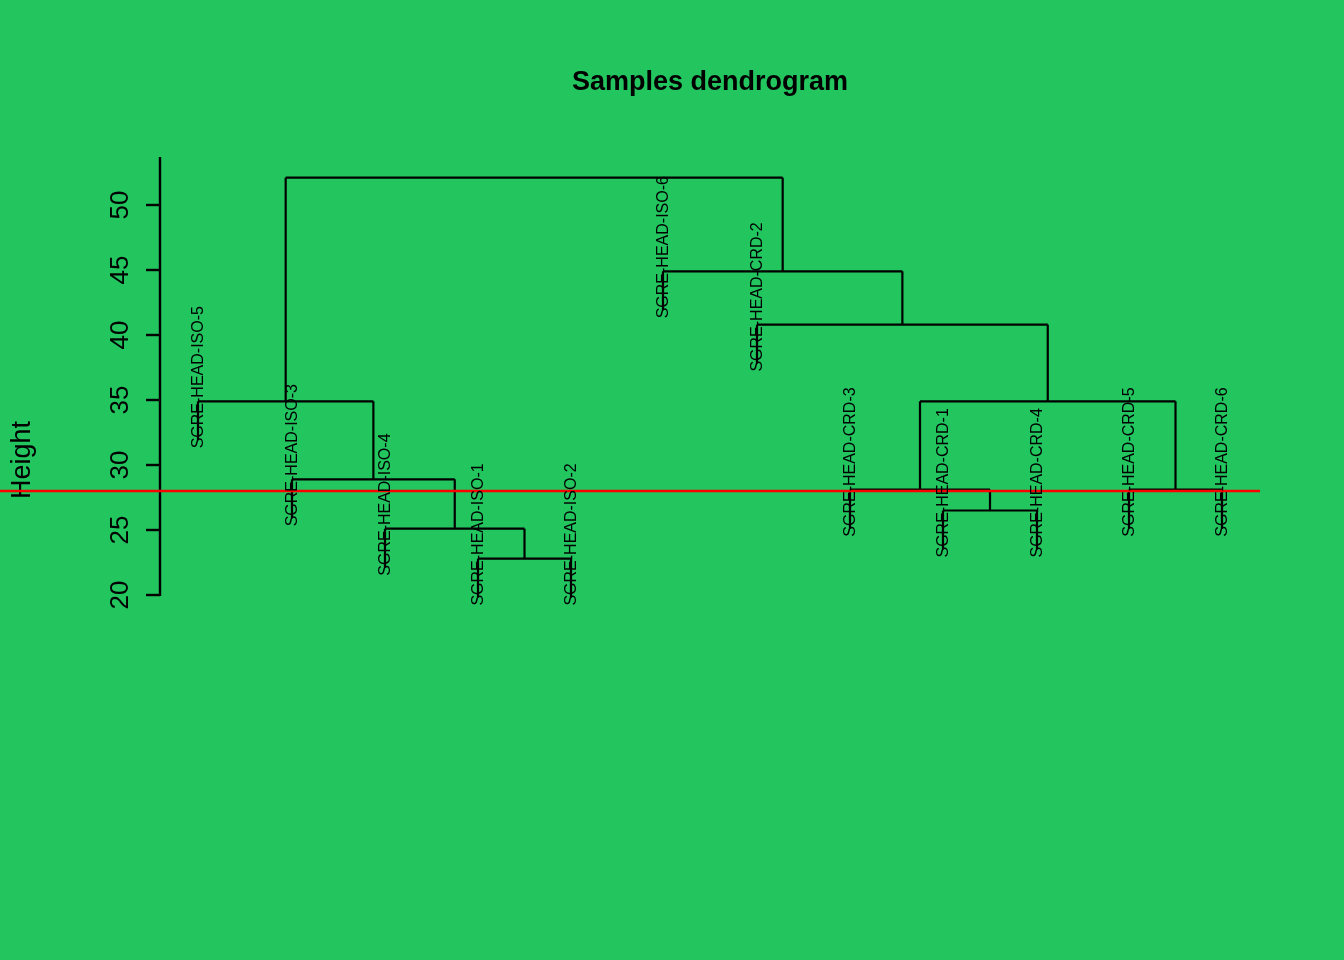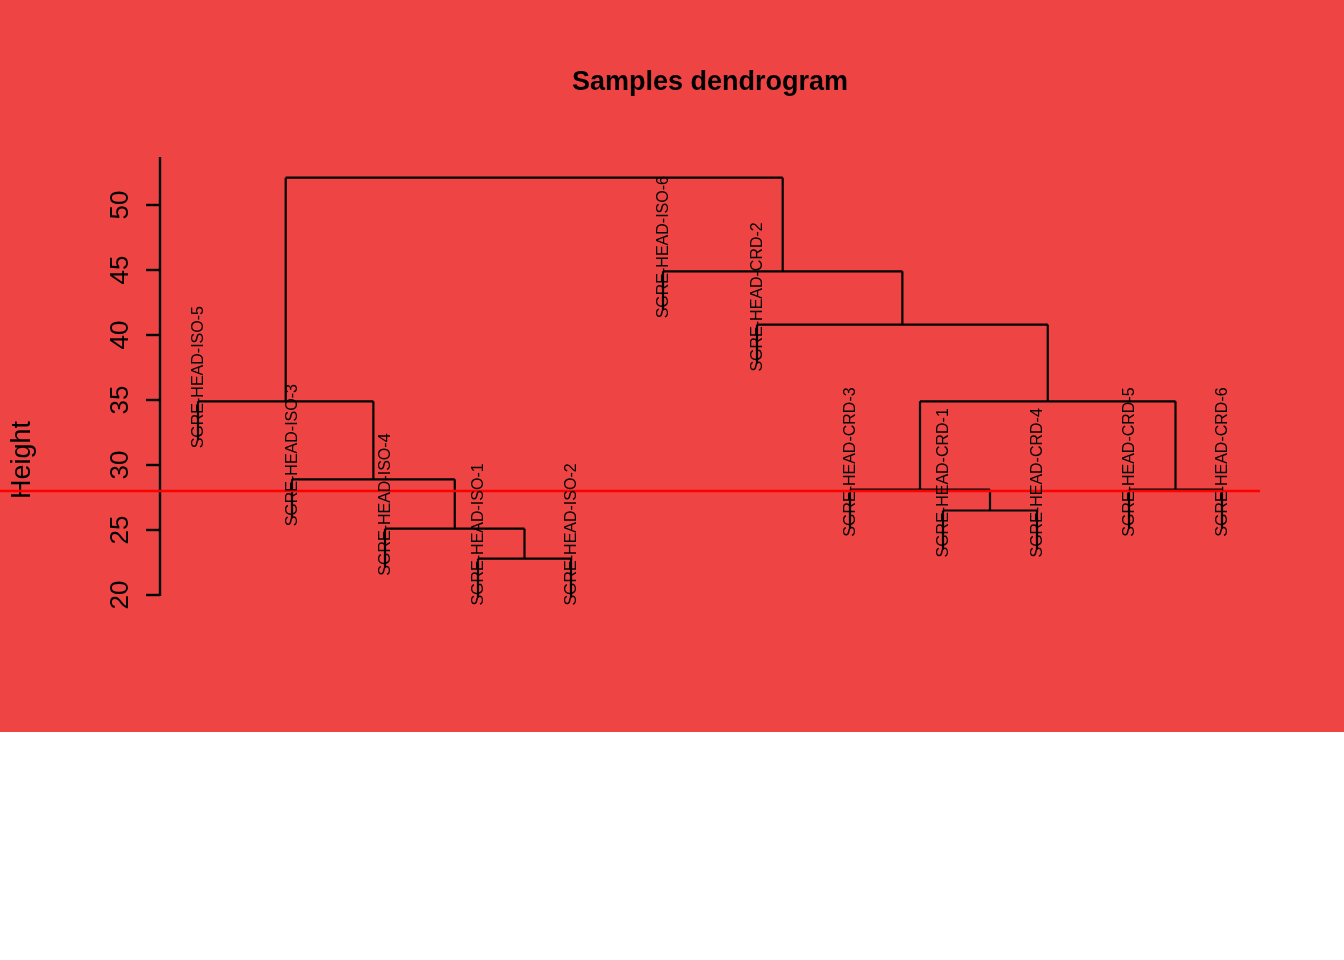--- a/index.html
+++ b/index.html
@@ -6,22 +6,22 @@
     margin: 0;
     padding: 0;
     background: #ffffff;
   }
   body {
     font-family: "Liberation Sans", sans-serif;
   }
   #plot {
     position: relative;
     width: 1344px;
-    height: 732px;
-    background: #ef4444;
+    height: 960px;
+    background: #22c55e;
     overflow: hidden;
   }
   #plot-svg {
     position: absolute;
     left: 0;
     top: 0;
     width: 1344px;
     height: 960px;
   }
   .title-text {

